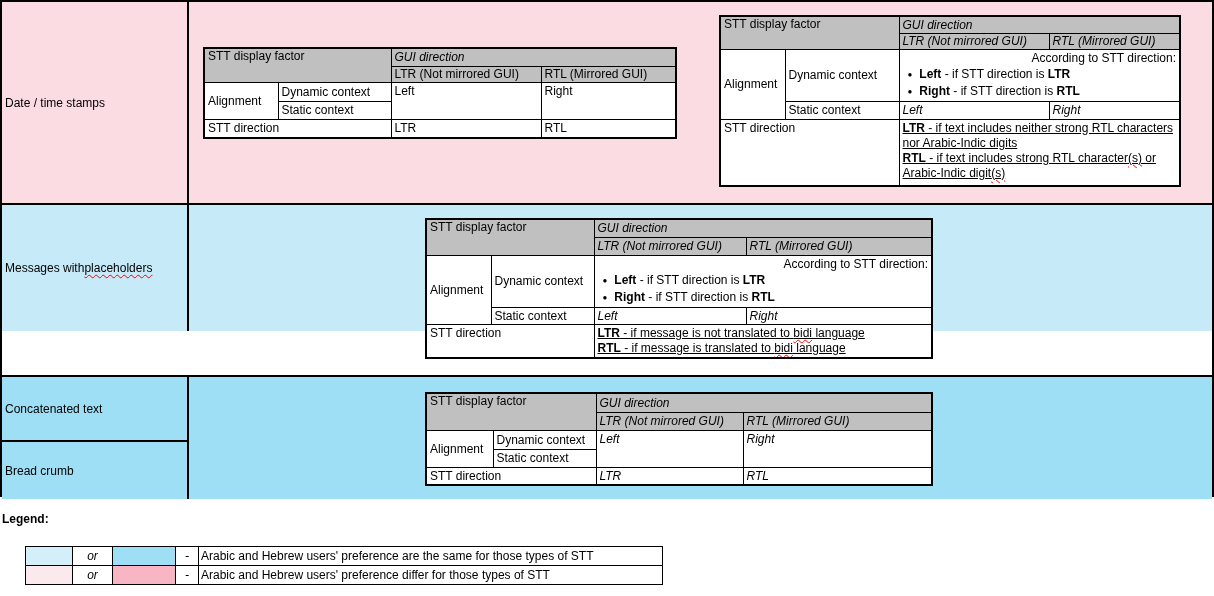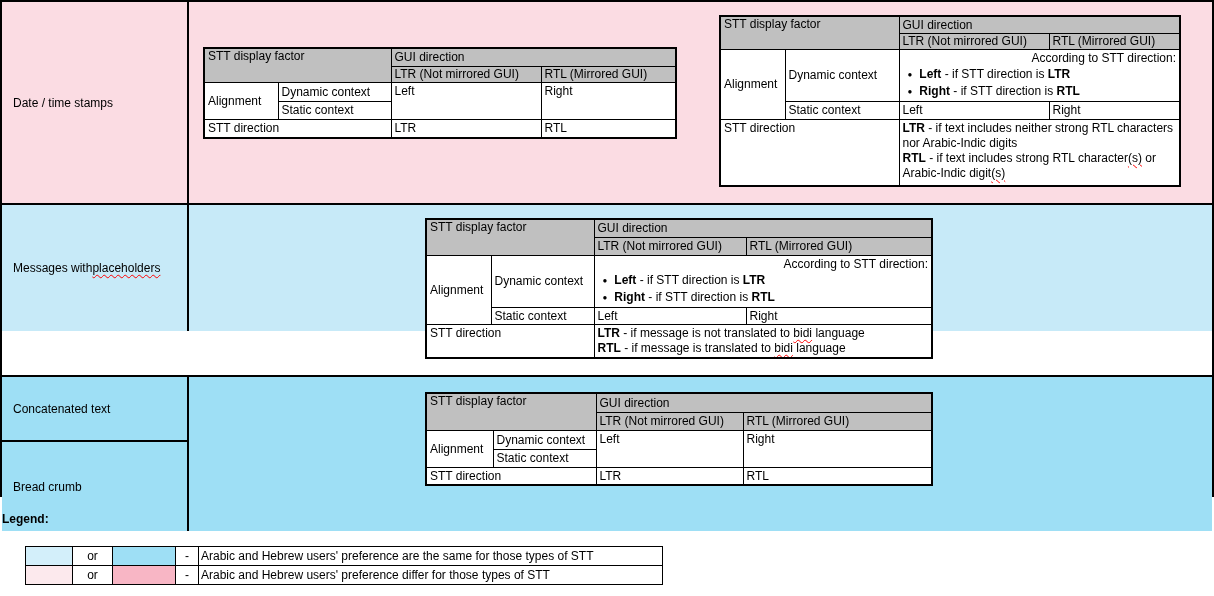--- a/index.html
+++ b/index.html
@@ -5,39 +5,39 @@
   html,body{margin:0;padding:0;background:#fff;}
   .canvas{
     position:relative;width:1214px;height:596px;background:#ffffff;
     font-family:"Liberation Sans","DejaVu Sans",sans-serif;font-size:12px;color:#000;
     overflow:hidden;
   }
   .diagram{position:absolute;left:0;top:0;width:1210px;height:493px;border:2px solid #000;}
   .sec{position:absolute;left:0;width:100%;}
   .sec-pink{top:0;height:201px;background:var(--pink_section);}
   .sec-blue{top:201px;height:128px;background:var(--blue_light_section);border-top:2px solid #000;box-sizing:border-box;}
-  .sec-dark{top:373px;height:156px;background:var(--blue_dark_section);border-top:2px solid #000;box-sizing:border-box;}
+  .sec-dark{top:373px;height:124px;background:var(--blue_dark_section);border-top:2px solid #000;box-sizing:border-box;}
   .label-col{position:absolute;left:0;top:0;bottom:0;width:185px;border-right:2px solid #000;}
-  .row-label{position:absolute;left:0;right:0;top:0;bottom:0;display:flex;align-items:center;padding-left:3px;margin-left:8px;}
+  .row-label{position:absolute;left:0;right:0;top:0;bottom:0;display:flex;align-items:center;padding-left:3px;}
   .dark-cell-1{position:absolute;left:0;top:0;height:63px;width:100%;border-bottom:2px solid #000;box-sizing:content-box;}
   .dark-cell-2{position:absolute;left:0;top:65px;bottom:0;width:100%;}
   .dark-cell-1 .row-label,.dark-cell-2 .row-label{position:absolute;}
 
   table.t{border-collapse:collapse;table-layout:fixed;border:2px solid #000;background:#fff;position:absolute;}
   table.t th,table.t td{border:1px solid #000;padding:0 3px;font-weight:normal;text-align:left;vertical-align:middle;overflow:hidden;}
   table.t th{background:var(--header_gray);}
-  .c{text-align:center;}
+  .c{text-align:center;font-style:italic;}
   .b{font-weight:bold;}
   .top{vertical-align:top !important;}
   .vt{vertical-align:top !important;padding-top:1px !important;}
   .wavy{text-decoration:underline;text-decoration-style:wavy;text-decoration-color:var(--squiggle_red);text-decoration-thickness:1px;text-underline-offset:2px;}
   .accline{text-align:right;line-height:16px;}
   .bline{line-height:16px;padding-left:5px;white-space:nowrap;}
   .bullet{font-size:8px;vertical-align:1px;padding-right:7px;}
-  .dirline{line-height:15px;}
+  .dirline{line-height:15px;text-decoration:underline;}
 
   .t1{left:201px;top:45px;}
   .t2{left:717px;top:13px;}
   .t3{left:423px;top:216px;}
   .t4{left:423px;top:390px;}
 
   .legend-title{position:absolute;left:2px;top:512px;font-weight:bold;}
   table.legend{border-collapse:collapse;table-layout:fixed;position:absolute;left:25px;top:546px;background:#fff;}
   table.legend td{border:1px solid #000;padding:0 2px;height:18px;}
   .sw-blue-light{background:var(--legend_blue_light);}

